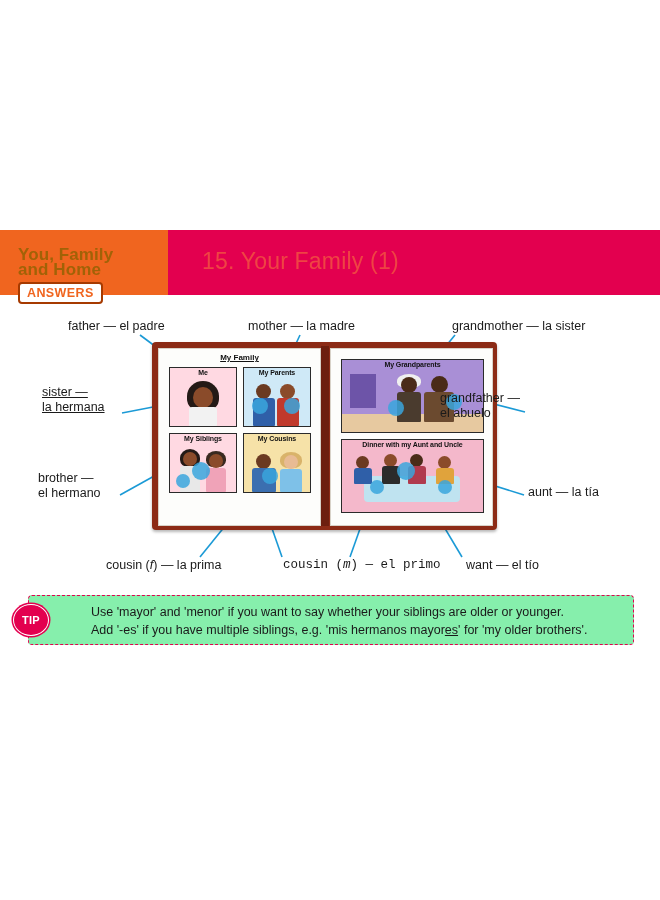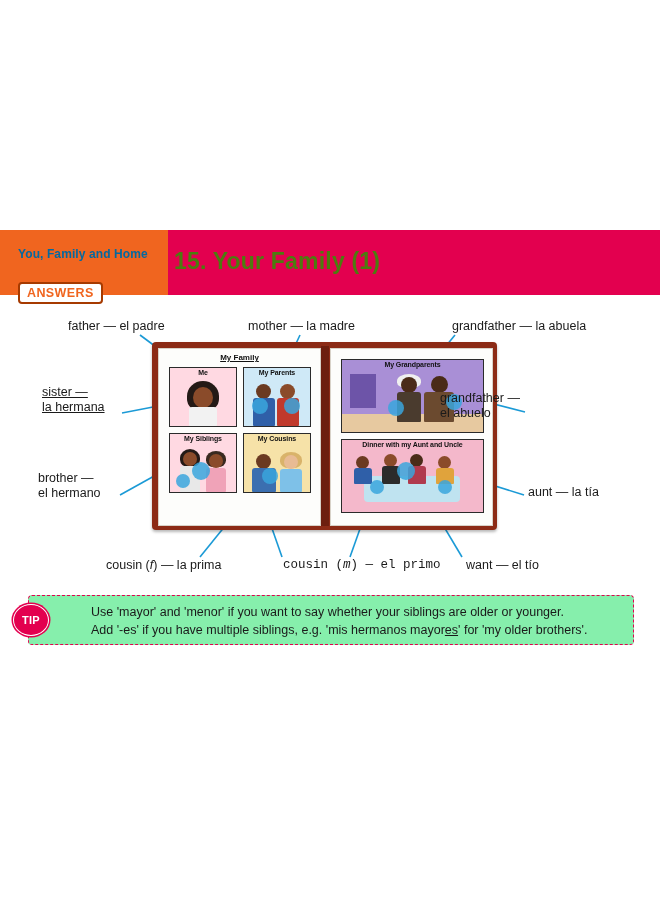--- a/index.html
+++ b/index.html
@@ -37,46 +37,46 @@
     top: 0;
     width: 492px;
     height: 65px;
     background: #e3004f;
   }
   #unit-label {
     position: absolute;
     left: 18px;
     top: 17px;
     width: 130px;
-    color: #0369a1;
-    font-size: 12px;
+    color: #a16207;
+    font-size: 17px;
     font-weight: bold;
     line-height: 15px;
     letter-spacing: 0.1px;
   }
   #answers-badge {
     position: absolute;
     left: 18px;
     top: 52px;
     background: #ffffff;
     border: 2px solid #a63a00;
     border-radius: 4px;
     padding: 2px 7px 2px 7px;
     color: #f0651f;
     font-size: 12.5px;
     font-weight: bold;
     letter-spacing: 0.4px;
   }
   #page-title {
     position: absolute;
-    left: 174px;
+    left: 202px;
     top: 18px;
-    color: #4d7c0f;
+    color: #ef4444;
     font-size: 23px;
-    font-weight: bold;
+    font-weight: normal;
     letter-spacing: 0.2px;
   }
 
   
   #content {
     position: absolute;
     left: 0;
     top: 295px;
     width: 660px;
     height: 300px;
@@ -342,21 +342,21 @@
         </div>
         <div class="blob" style="left:55px; top:22px; width:18px; height:18px;"></div>
         <div class="blob" style="left:28px; top:40px; width:14px; height:14px;"></div>
         <div class="blob" style="left:96px; top:40px; width:14px; height:14px;"></div>
       </div>
     </div>
   </div>
 
   <div class="callout" style="left:68px; top:24px;">father — el padre</div>
   <div class="callout" style="left:248px; top:24px;">mother — la madre</div>
-  <div class="callout" style="left:452px; top:24px;">grandfather — la abuela</div>
+  <div class="callout" style="left:452px; top:24px;">grandmother — la sister</div>
 
   <div class="callout" style="left:42px; top:90px;text-decoration:underline;">sister —
 la hermana</div>
   <div class="callout right" style="left:440px; top:96px; width:185px;">grandfather —
 el abuelo</div>
 
   <div class="callout" style="left:38px; top:176px;">brother —
 el hermano</div>
   <div class="callout" style="left:528px; top:190px;">aunt — la tía</div>
 

